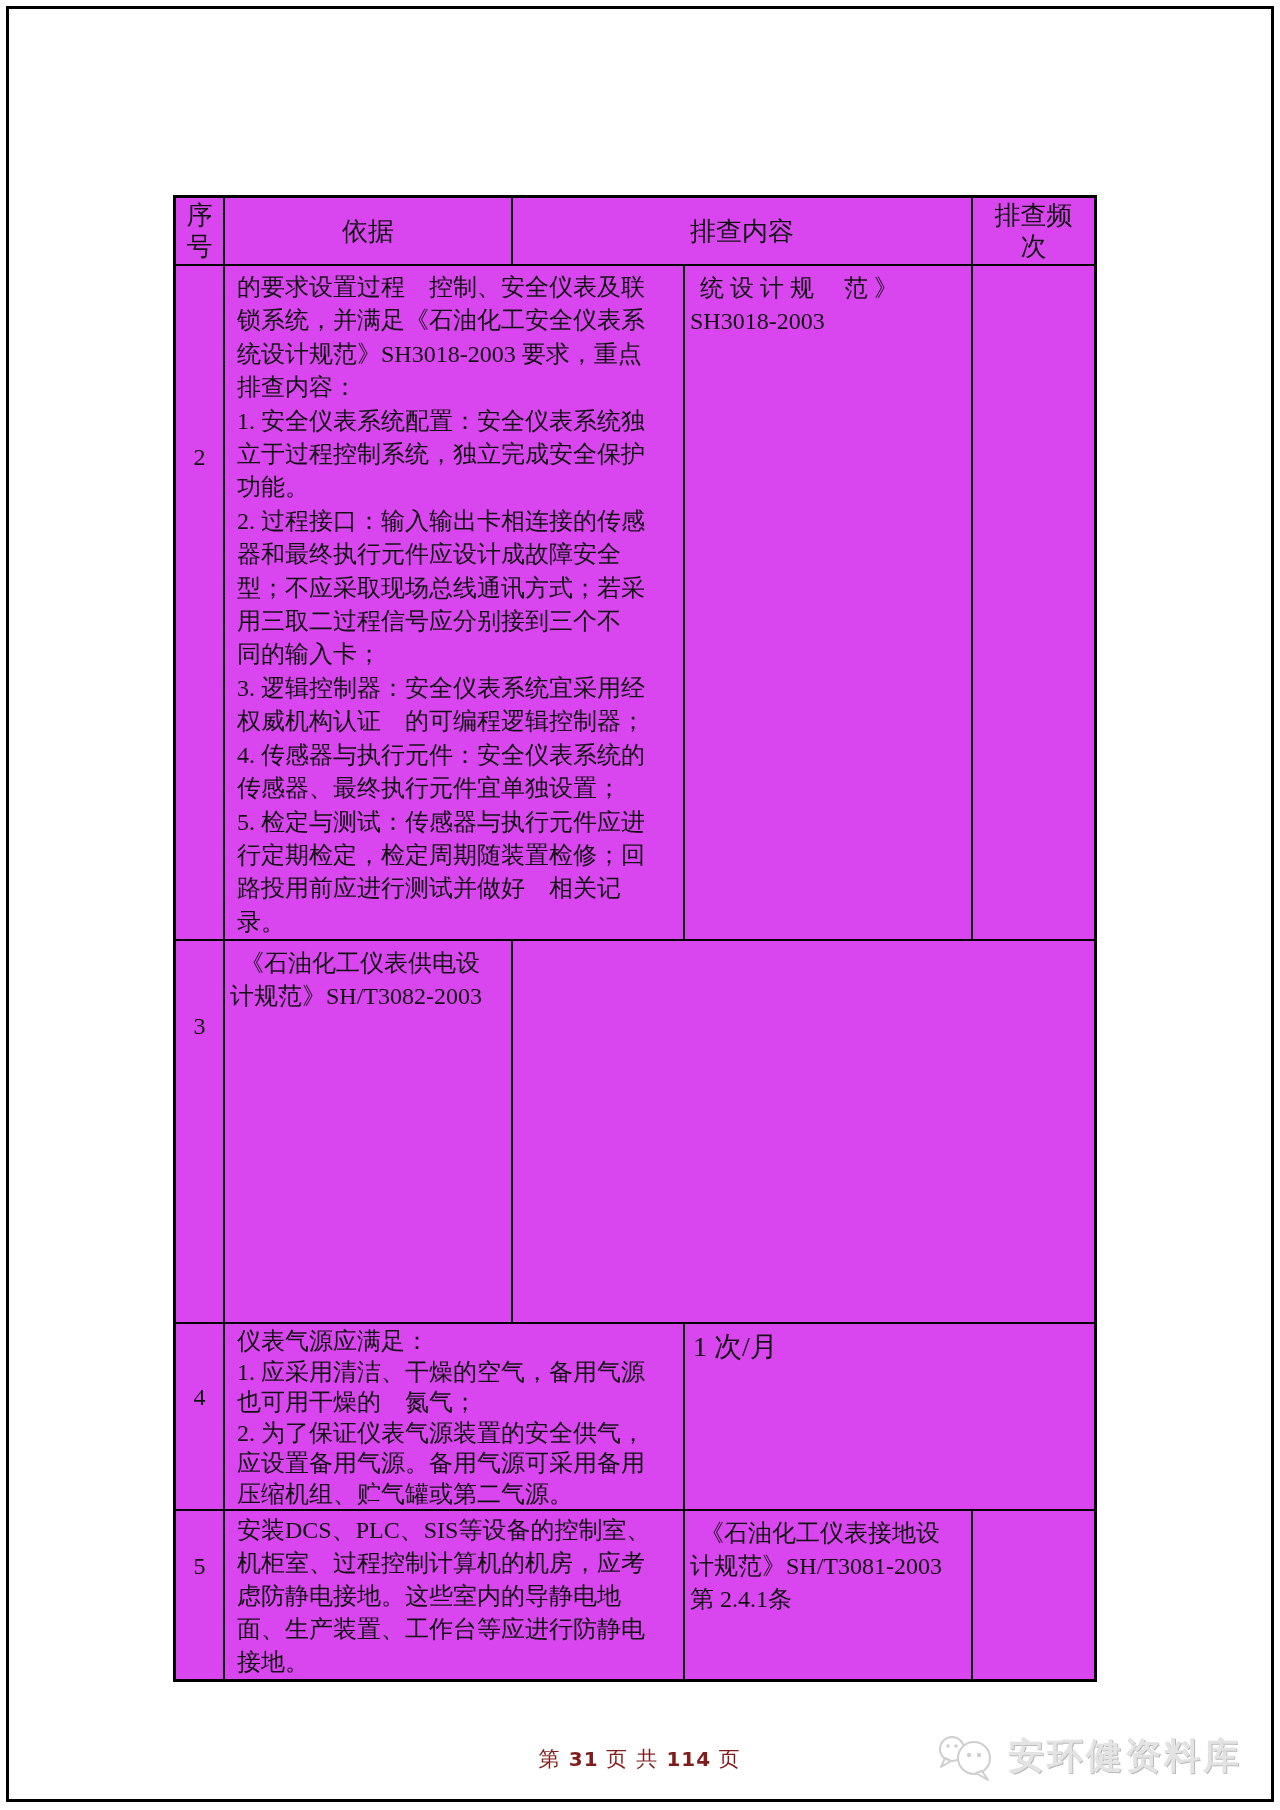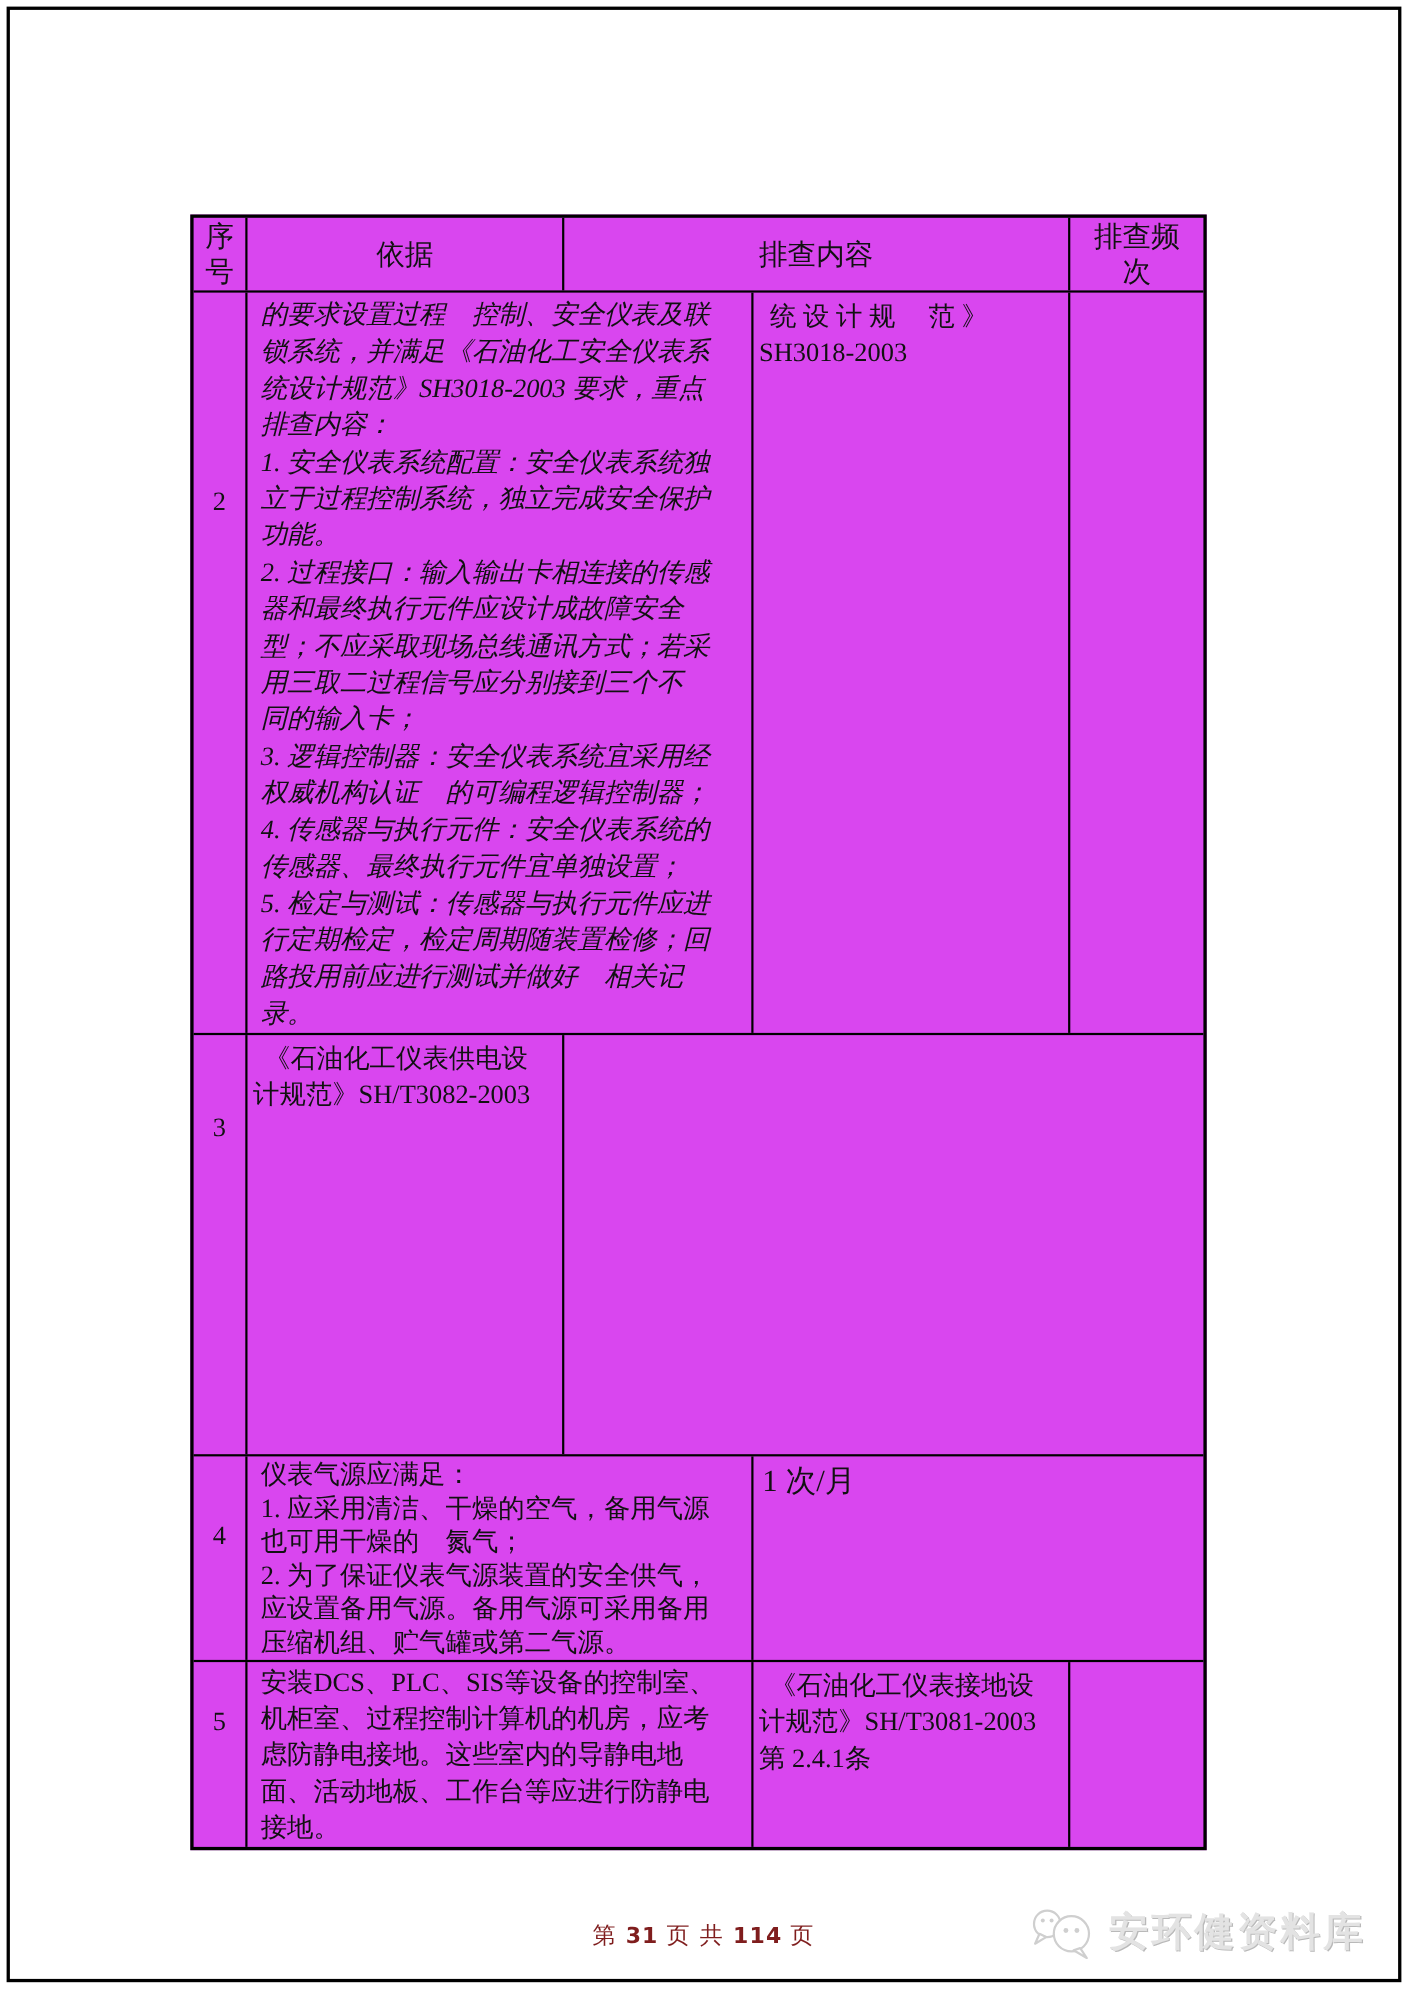--- a/index.html
+++ b/index.html
@@ -47,21 +47,21 @@
   .tr.header .c-freq{padding:0 14px;border-radius:23px;}
   
   .r2{height:675px;}
   .r3{height:383px;}
   .r4{height:187px;}
   .r5{height:170px;}
   .content-text{
     font-size:24px;
     padding:5px 6px 0 12px;
   }
-  .r2 .content-text{line-height:33.4px;font-style:italic;}
+  .r2 .content-text{line-height:33.4px;}
   .r3 .content-text{line-height:34px;padding-top:6px;}
   .r4 .content-text{line-height:30.5px;padding-top:2px;}
   .r5 .content-text{line-height:33px;padding-top:3px;}
   .basis-text{
     font-size:24px;line-height:33px;
     padding:6px 4px 0 5px;
     text-indent:10px;
   }
   .freq-text{
     font-size:28px;line-height:30px;
@@ -149,21 +149,21 @@
 应设置备用气源。备用气源可采用备用
 压缩机组、贮气罐或第二气源。</div></div>
       <div class="td c-freq"><div class="freq-text">1 次/月</div></div>
     </div>
 
     <div class="tr r5">
       <div class="td c-no" style="padding-top:42px;">5</div>
       <div class="td c-content"><div class="content-text">安装DCS、PLC、SIS等设备的控制室、
 机柜室、过程控制计算机的机房，应考
 虑防静电接地。这些室内的导静电地
-面、活动地板、工作台等应进行防静电
+面、生产装置、工作台等应进行防静电
 接地。</div></div>
       <div class="td c-basis"><div class="basis-text">《石油化工仪表接地设
 计规范》SH/T3081-2003
 第 2.4.1条</div></div>
       <div class="td c-freq"><div class="freq-text"></div></div>
     </div>
 
   </div>
 
   <div class="footer">

